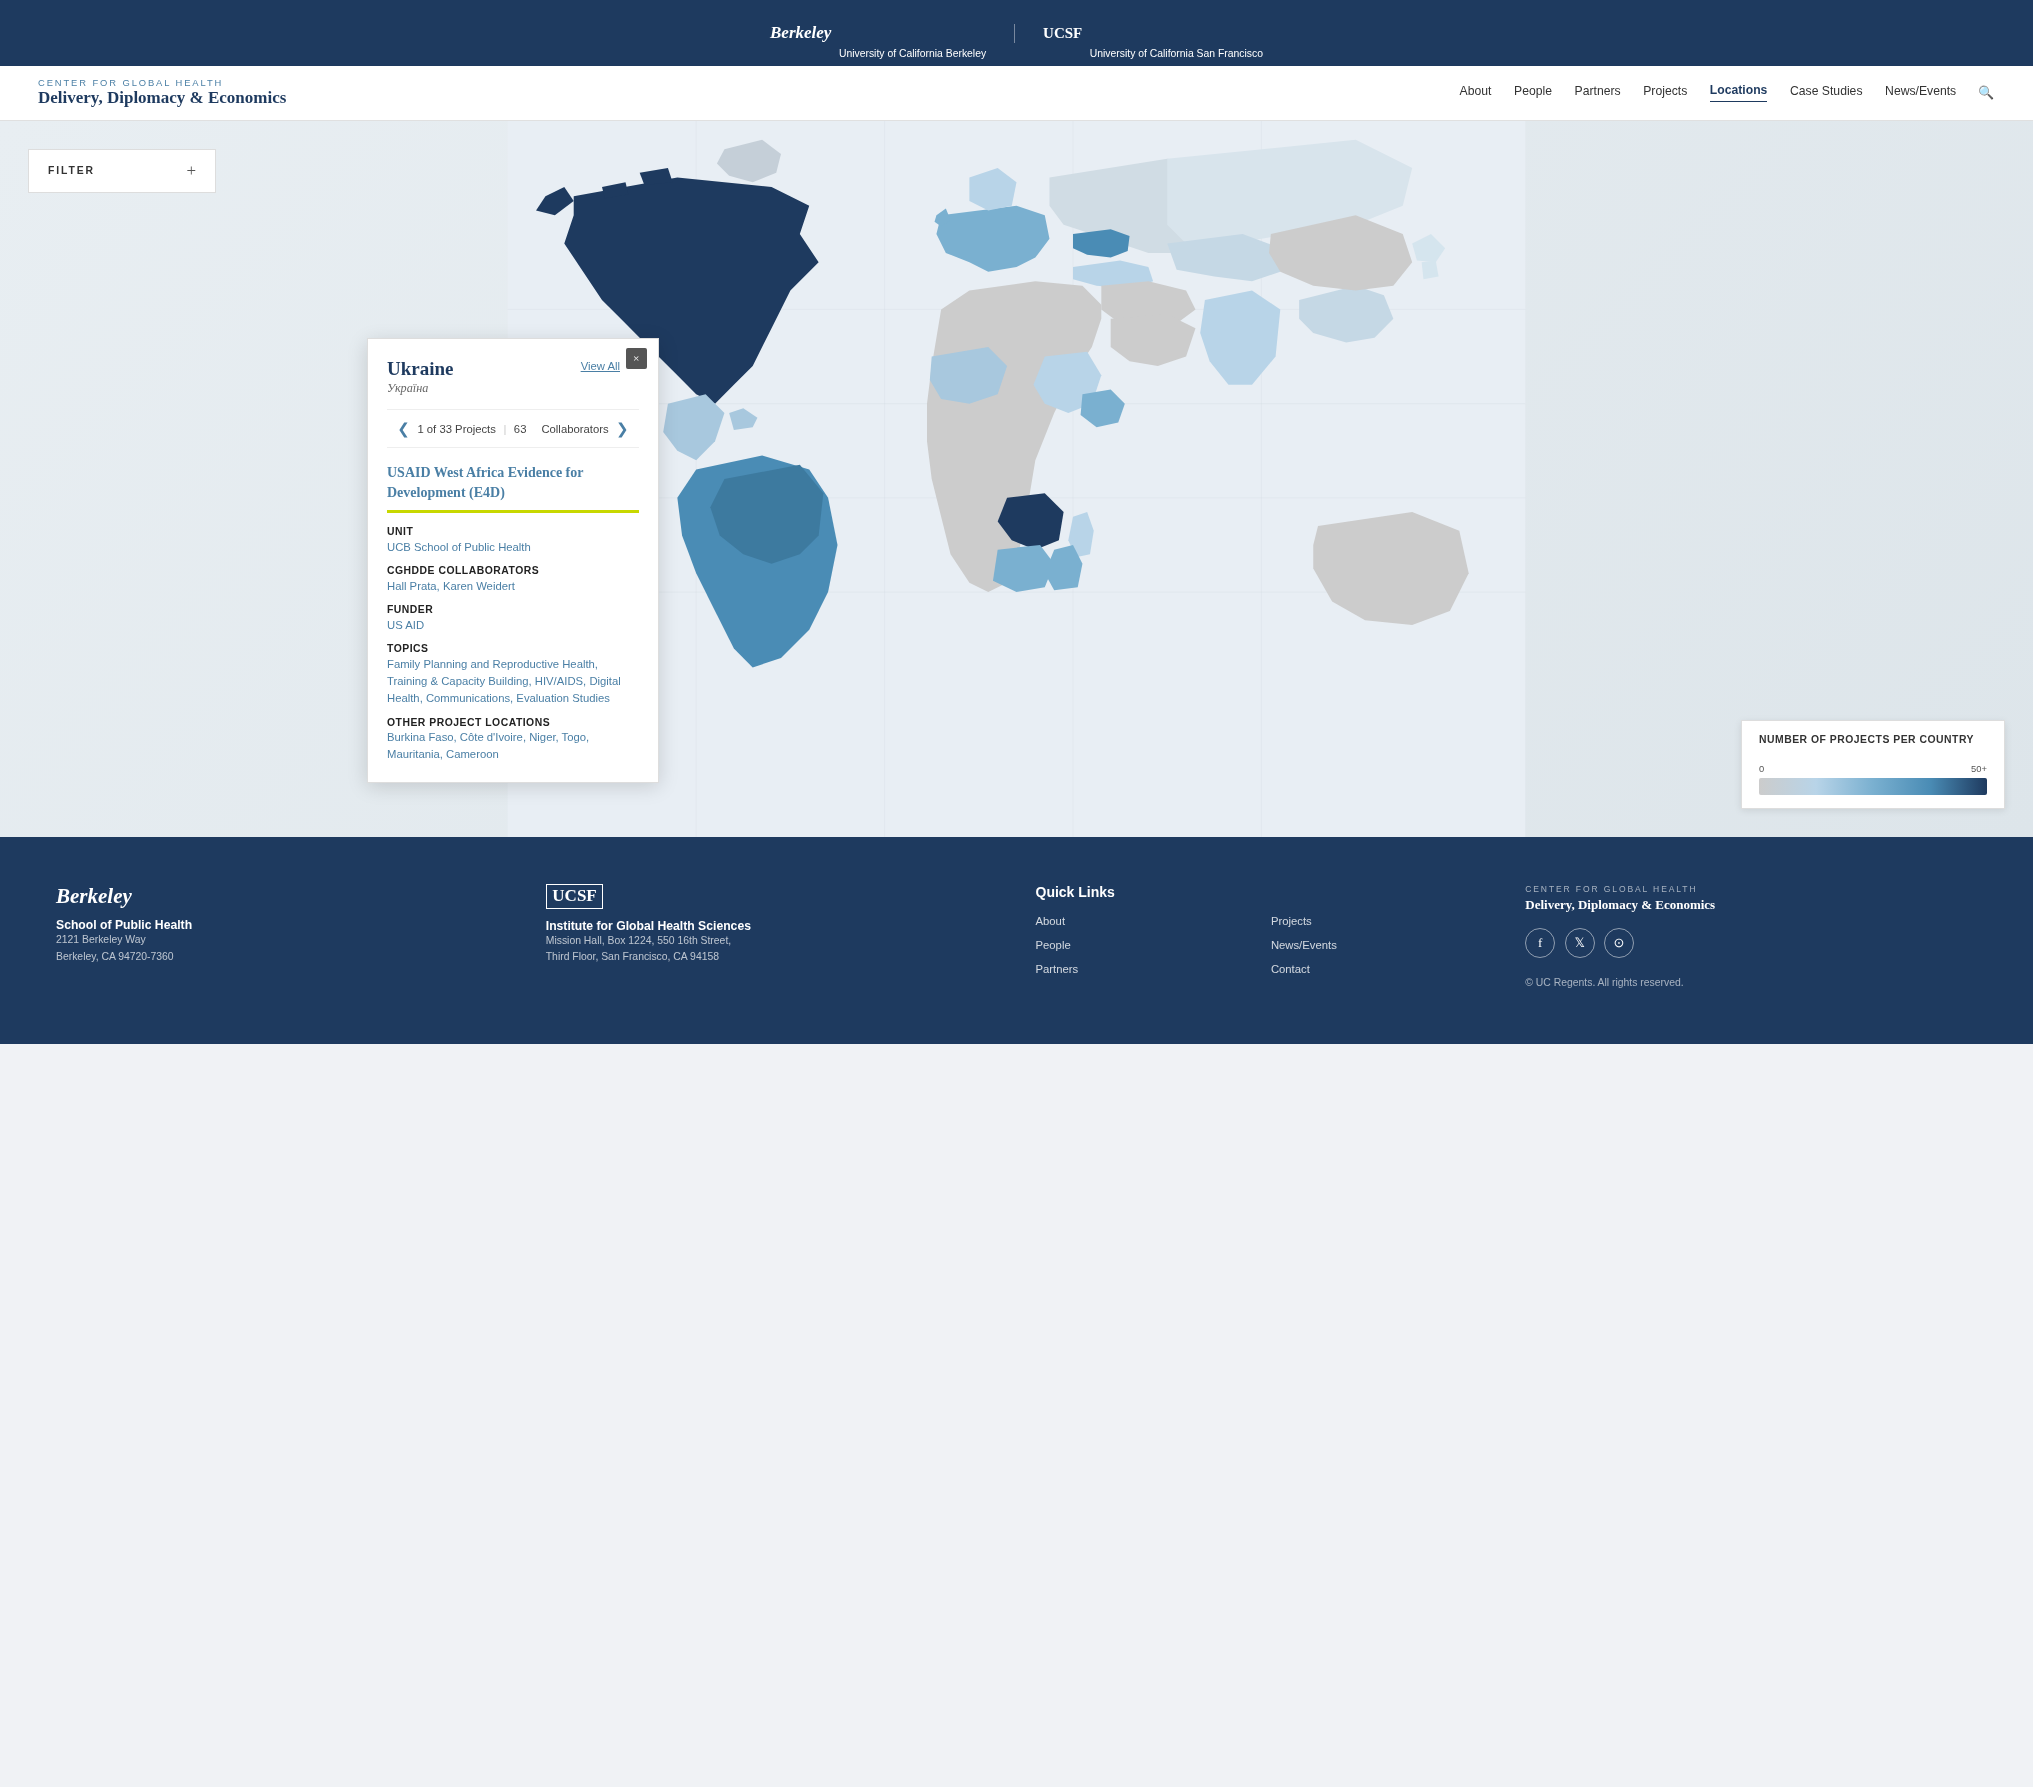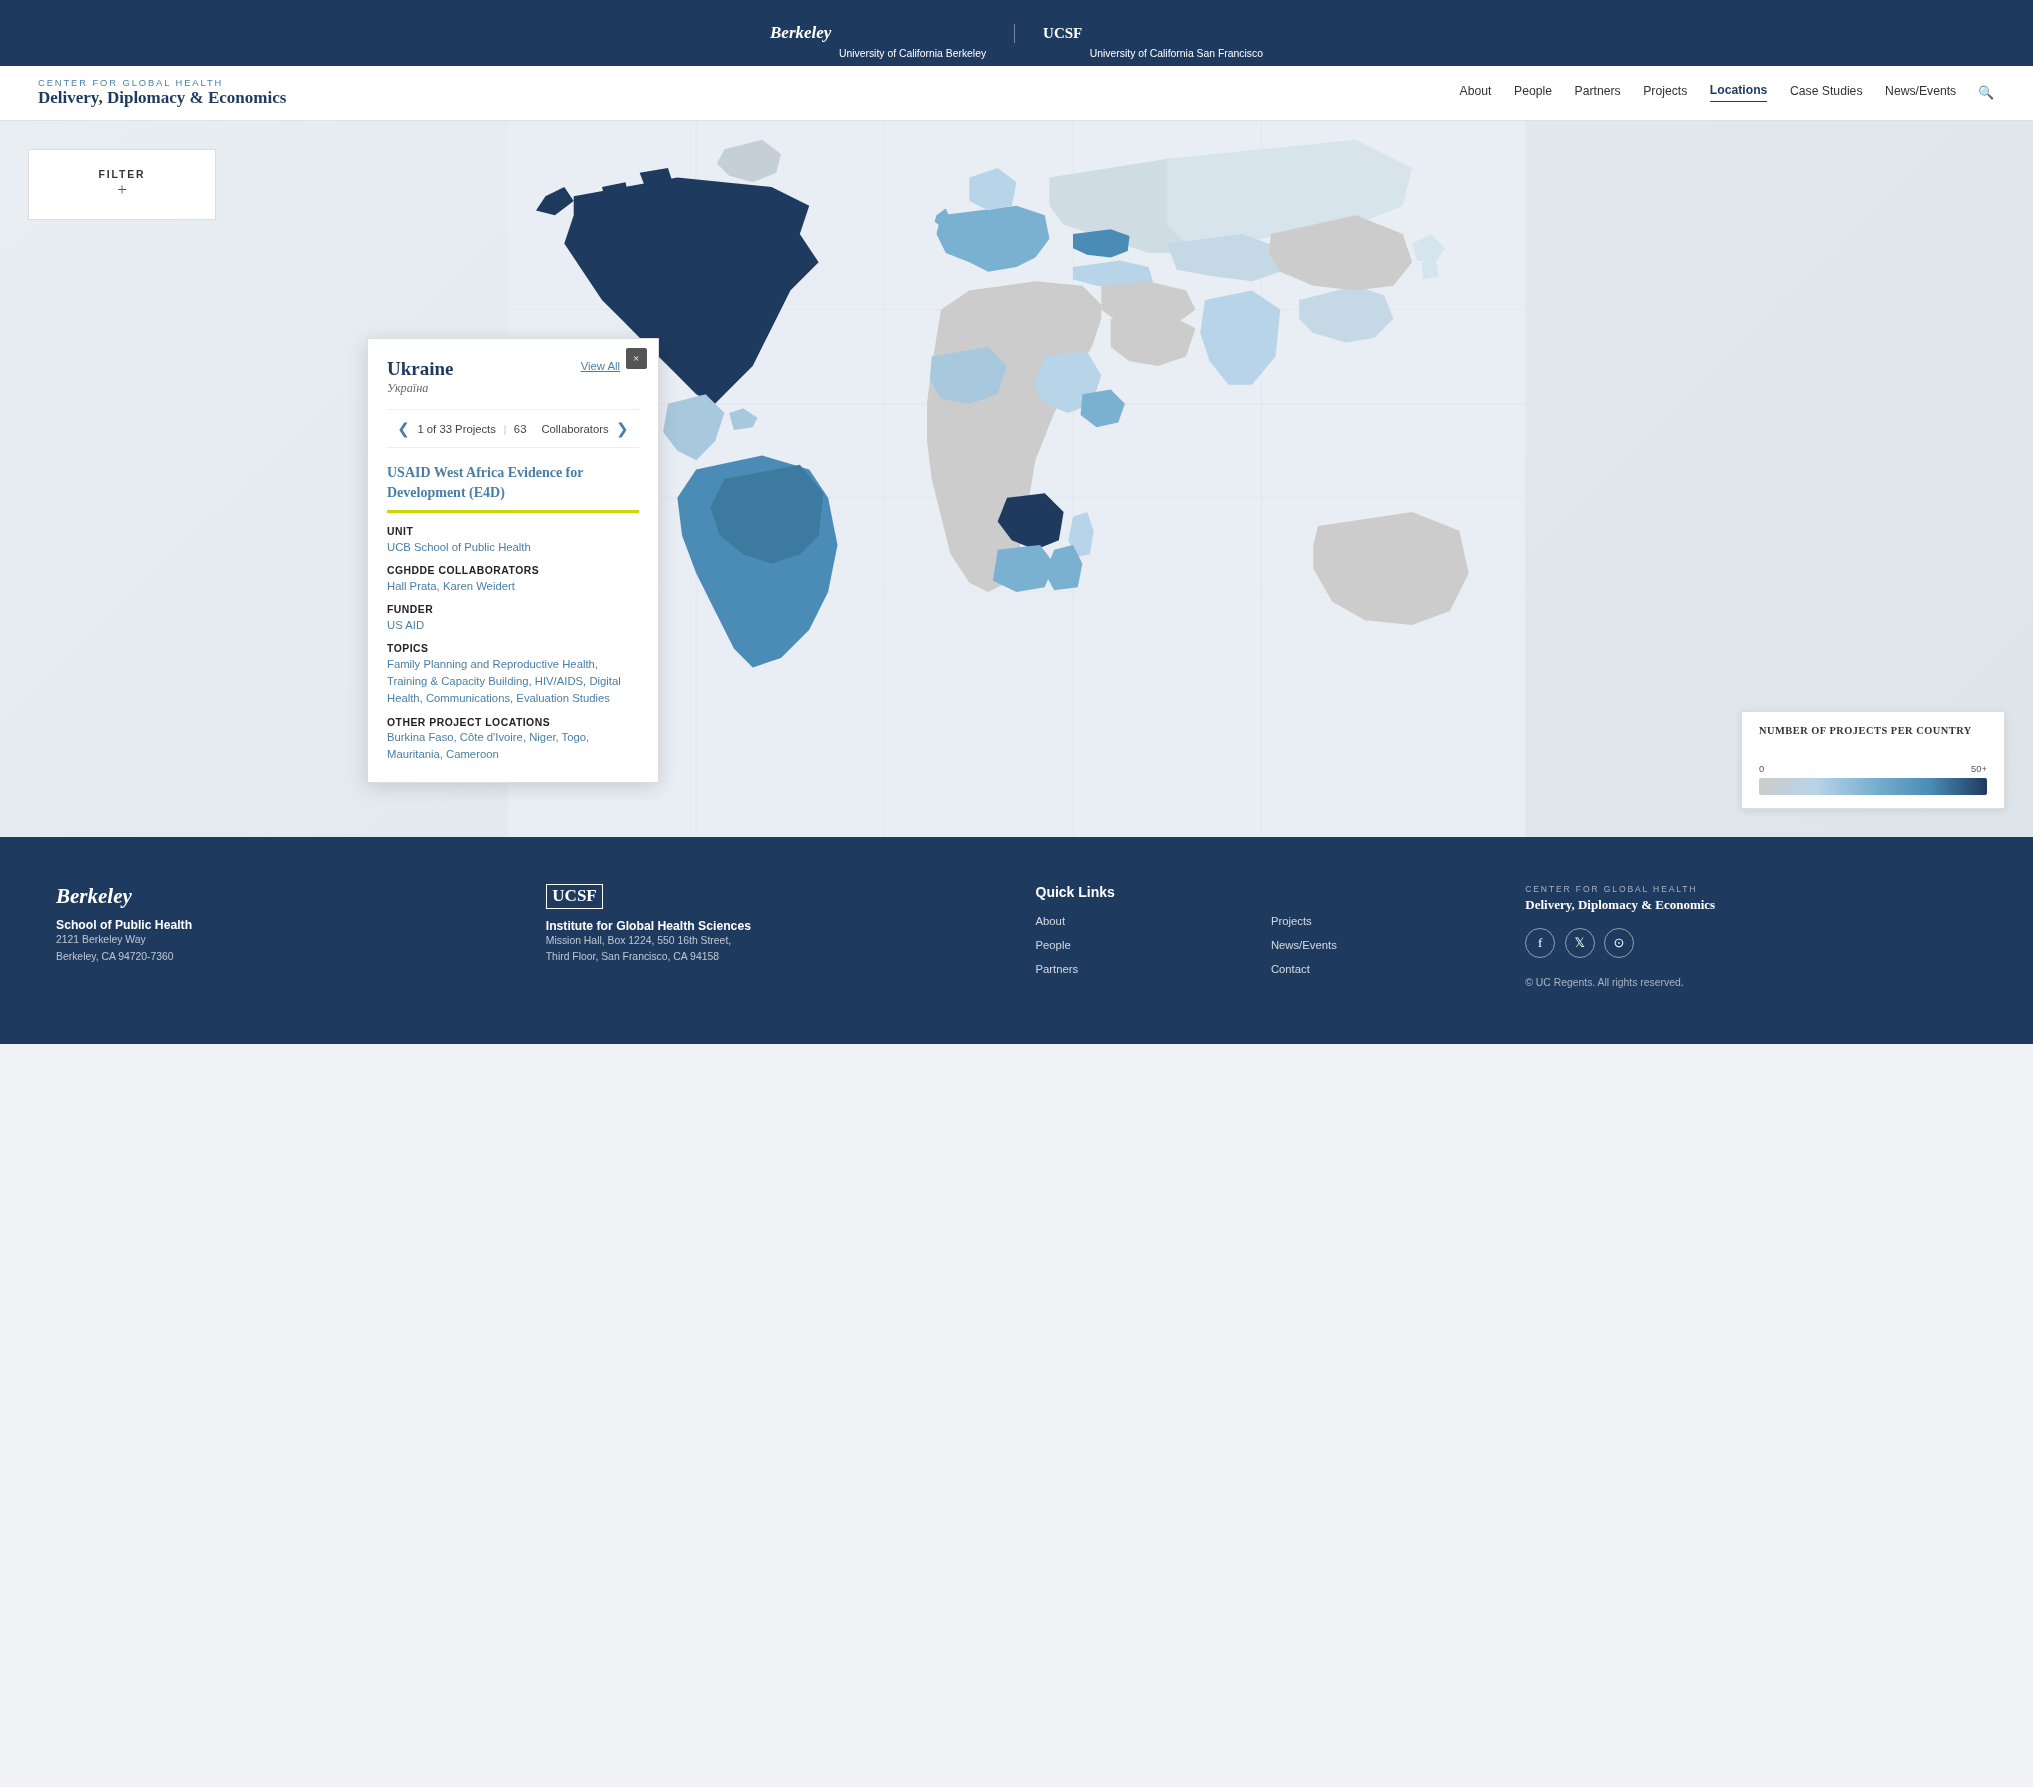--- a/index.html
+++ b/index.html
@@ -49,28 +49,27 @@
       overflow: hidden;
     }
 
     
     .filter-box {
       position: absolute;
       top: 28px;
       left: 28px;
       background: white;
       border: 0.9px solid #ddd;
-      padding: 19px 19px;
+      padding: 11px 19px;
       display: flex;
       align-items: center;
       justify-content: space-between;
       width: 188px;
       z-index: 10;
       cursor: pointer;
-      flex-direction: column;
     }
     .filter-label { font-family: Arial, sans-serif; font-size: 10.4px; letter-spacing: 1.9px; text-transform: uppercase; color: #333; font-weight: 600; }
     .filter-plus { font-size: 17px; color: #555; }
 
     
     .info-popup {
       position: absolute;
       top: 217px;
       left: 367px;
       width: 292px;
@@ -129,21 +128,21 @@
     .legend-box {
       position: absolute;
       bottom: 28px;
       right: 28px;
       background: white;
       border: 0.9px solid #ddd;
       padding: 13px 17px;
       width: 264px;
       box-shadow: 0 1.9px 7.5px rgba(0,0,0,0.1);
     }
-    .legend-title { font-family: Liberation Serif, serif; font-size: 10.4px; font-weight: 700; color: #333; text-transform: uppercase; letter-spacing: 0.5px; margin-bottom: 27px; }
+    .legend-title { font-family: Liberation Sans, sans-serif; font-size: 10.4px; font-weight: 700; color: #333; text-transform: uppercase; letter-spacing: 0.5px; margin-bottom: 18px; }
     .legend-scale-labels { display: flex; justify-content: space-between; font-family: Arial, sans-serif; font-size: 9.4px; color: #555; margin-bottom: 3.8px; }
     .legend-gradient {
       height: 17px;
       background: linear-gradient(to right, #cccccc, #b8d4e8, #7ab0d0, #4a8cb5, #1e3a5f);
       border-radius: 1.9px;
     }
 
     
     .site-footer {
       background: #1e3a5f;

